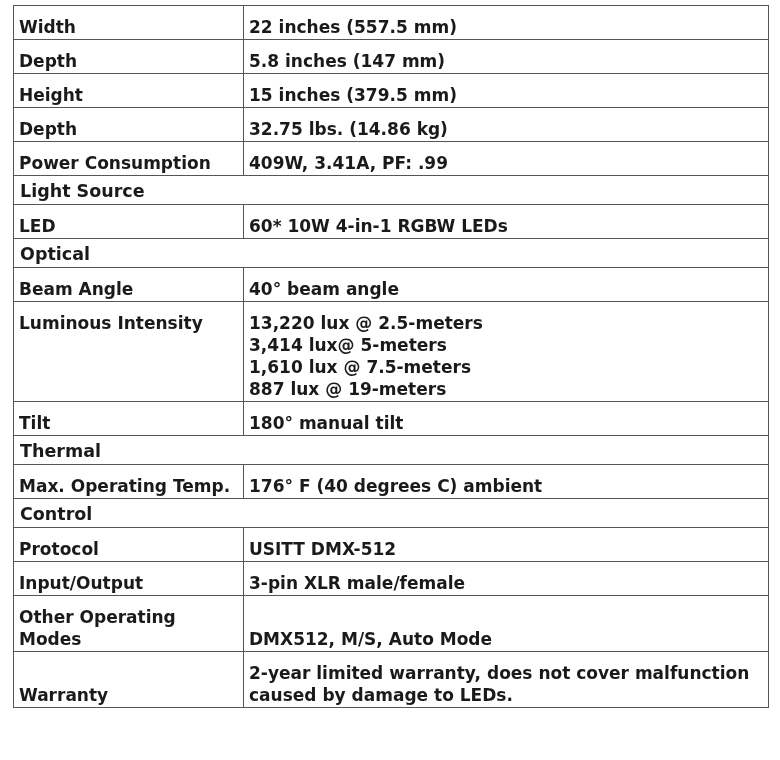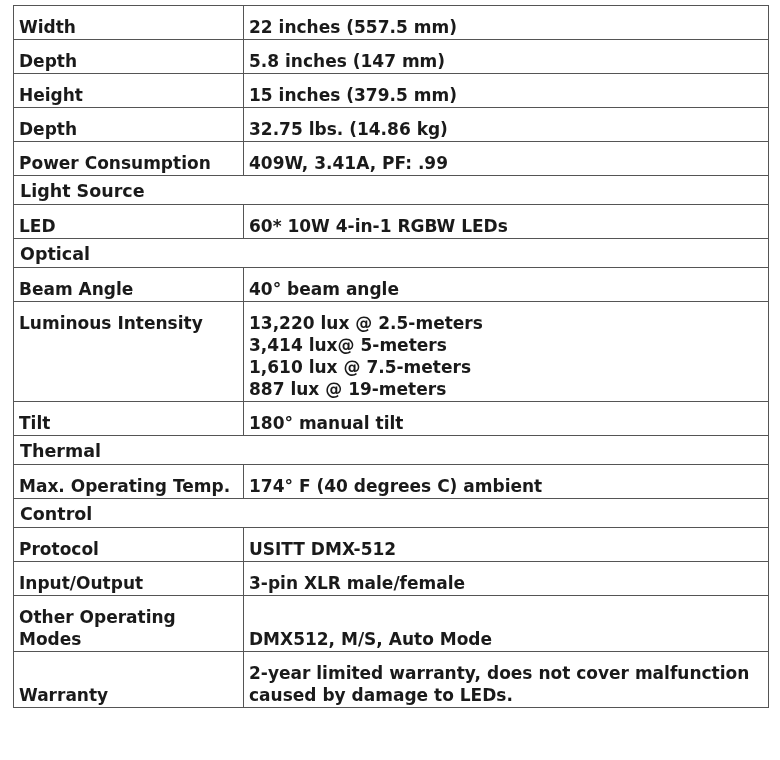--- a/index.html
+++ b/index.html
@@ -79,21 +79,21 @@
     <tr class="row">
         <td class="c1">Tilt</td>
         <td class="c2">180° manual tilt</td>
       </tr>
 
     <tr class="section">
         <td colspan="2">Thermal</td>
       </tr>
     <tr class="row">
         <td class="c1">Max. Operating Temp.</td>
-        <td class="c2">174° F (40 degrees C) ambient</td>
+        <td class="c2">176° F (40 degrees C) ambient</td>
       </tr>
 
     <tr class="section">
         <td colspan="2">Control</td>
       </tr>
     <tr class="row">
         <td class="c1">Protocol</td>
         <td class="c2">USITT DMX-512</td>
       </tr>
     <tr class="row">

